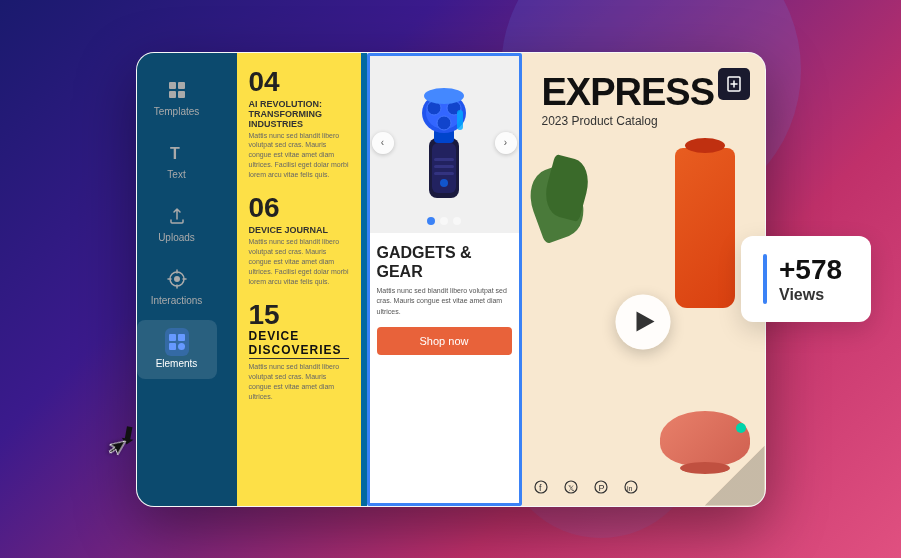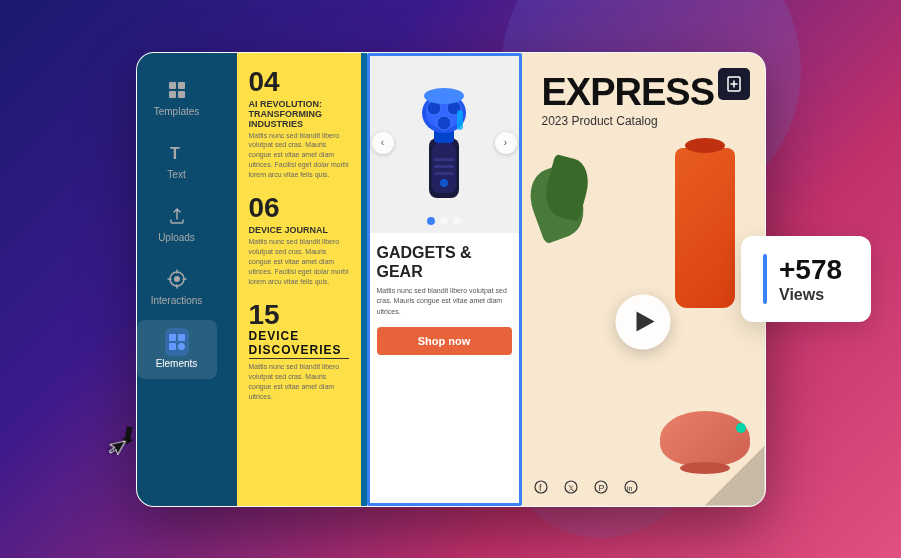--- a/index.html
+++ b/index.html
@@ -242,21 +242,21 @@
       margin: 5px 0 10px;
       line-height: 1.5;
     }
     .shop-now-btn {
       background: #e8623a;
       color: #fff;
       border: none;
       border-radius: 4px;
       padding: 8px 15px;
       font-size: 11px;
-      font-weight: 700;
+      font-weight: 400;
       cursor: pointer;
       width: 100%;
       text-align: center;
     }
 
     
     .magazine-panel {
       flex: 1;
       background: #f8e8d0;
       position: relative;

